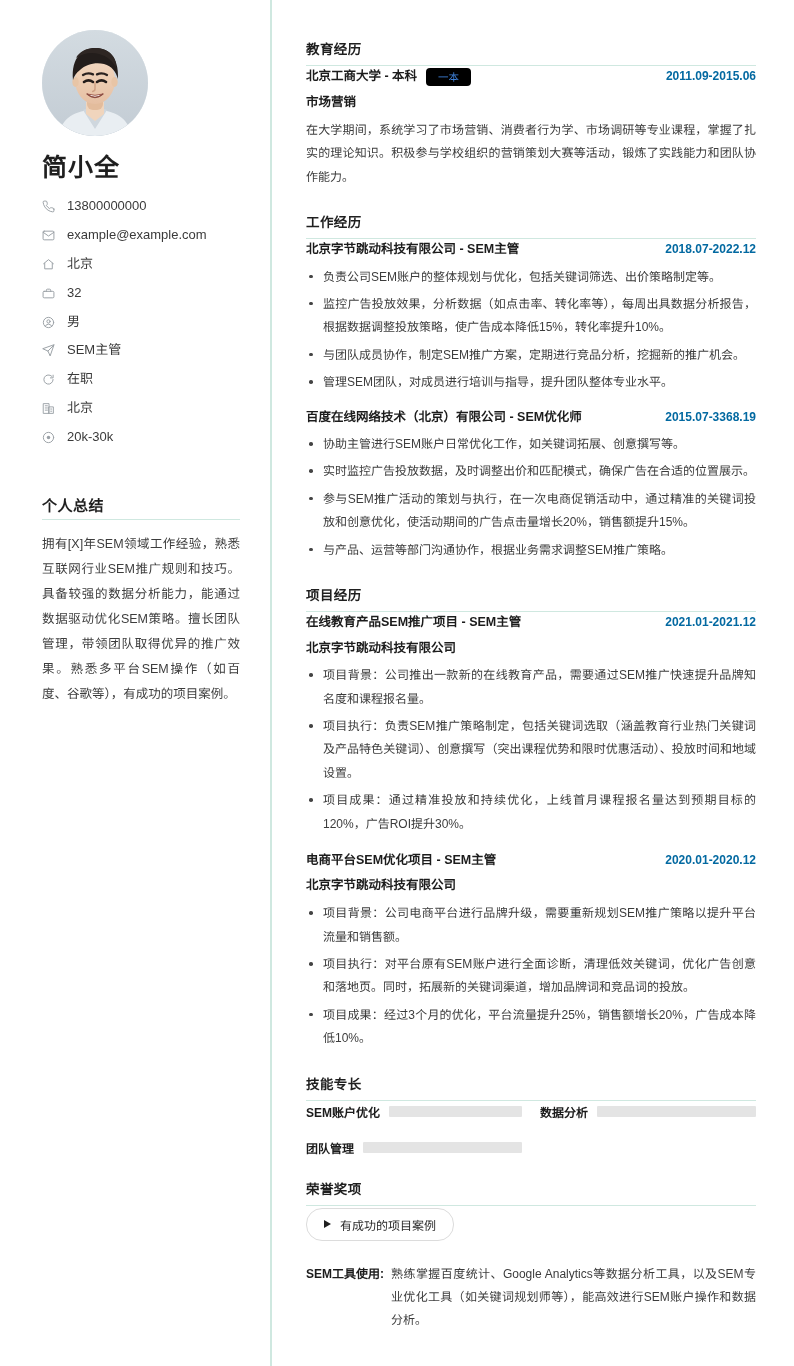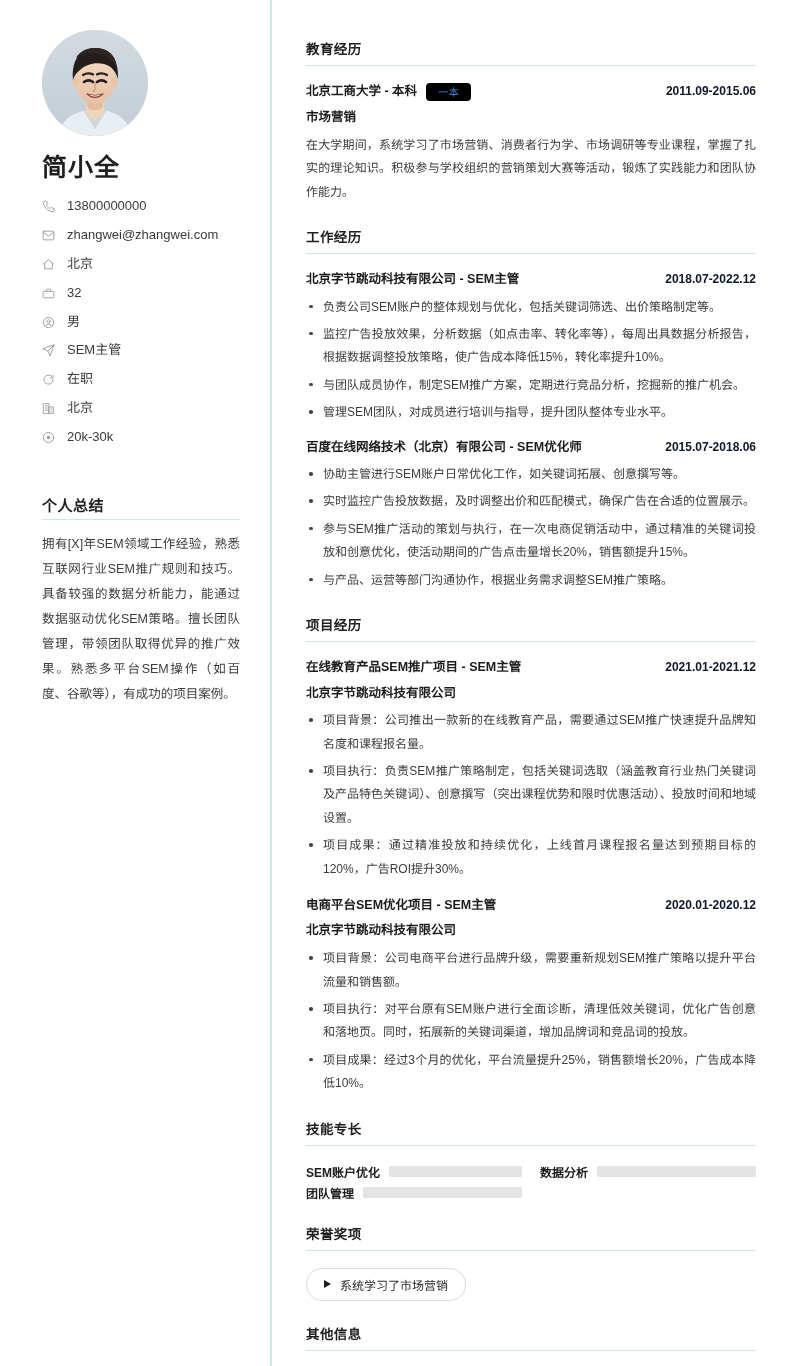--- a/index.html
+++ b/index.html
@@ -59,42 +59,42 @@
     text-align:justify;
   }
 
   
   .main { flex:1 1 auto; padding:38px 38px 28px 34px; }
 
   .section { margin-bottom:22px; }
   .section-heading {
     font-size:13.5px; font-weight:700; color:#1f1f1f;
     padding-bottom:7px; border-bottom:1.5px solid #cfe8e0;
-    margin-bottom:17px; letter-spacing:.4px;
+    margin-bottom:2px; letter-spacing:.4px;
   }
 
   .entry { margin-bottom:14px; }
   .entry:last-child { margin-bottom:0; }
 
   .entry-head {
     display:flex; align-items:baseline; justify-content:space-between;
     margin-bottom:7px; gap:8px;text-align:center;
   }
   .entry-title {
     font-size:12.5px; font-weight:700; color:#1c1c1c;
     display:flex; align-items:center; gap:9px; line-height:1.4;
   }
   .badge {
     display:inline-block; font-size:10.5px; font-weight:400;
     color:#3d7fd6; background:#000000;
     padding:2px 12px; border-radius:4px; line-height:1.35;
     white-space:nowrap;
   }
   .entry-date {
-    font-size:12px; font-weight:700; color:#0f172a;
+    font-size:12px; font-weight:700; color:#0369a1;
     white-space:nowrap; flex:0 0 auto;
   }
   .entry-sub {
     font-size:12.5px; font-weight:700; color:#1c1c1c;
     margin-bottom:7px; line-height:1.5;
   }
   .entry-desc {
     font-size:12px; line-height:1.95; color:#3c3c3c;
     text-align:justify;
   }
@@ -106,21 +106,21 @@
     margin-bottom:4px; text-align:justify;
   }
   .bullets li:last-child { margin-bottom:0; }
   .bullets li:before {
     content:""; position:absolute; left:3px; top:9px;
     width:3.5px; height:3.5px; border-radius:50%; background:#444;
   }
 
   
   .skills-grid {
-    display:flex; flex-wrap:wrap; gap:4px 18px;
+    display:flex; flex-wrap:wrap; gap:19px 18px;
   }
   .skill {
     display:flex; align-items:center; gap:9px;
     width:calc(50% - 9px);
   }
   .skill-name {
     font-size:12px; font-weight:700; color:#1c1c1c;
     white-space:nowrap;
   }
   .skill-track {
@@ -224,21 +224,21 @@
         <span class="contact-val">13800000000</span>
       </li>
 
       <li class="contact-item">
         <span class="ic">
           <svg viewBox="0 0 24 24" fill="none" stroke="currentColor" stroke-width="1.8" stroke-linecap="round" stroke-linejoin="round">
               <rect x="2" y="4" width="20" height="16" rx="2"></rect>
               <path d="m2 6 10 7 10-7"></path>
             </svg>
         </span>
-        <span class="contact-val">zhangwei@zhangwei.com</span>
+        <span class="contact-val">example@example.com</span>
       </li>
 
       <li class="contact-item">
         <span class="ic">
           <svg viewBox="0 0 24 24" fill="none" stroke="currentColor" stroke-width="1.8" stroke-linecap="round" stroke-linejoin="round">
               <path d="M3 10.5 12 3l9 7.5"></path>
               <path d="M5 9.8V20h14V9.8"></path>
             </svg>
         </span>
         <span class="contact-val">北京</span>
@@ -345,21 +345,21 @@
           <li>负责公司SEM账户的整体规划与优化，包括关键词筛选、出价策略制定等。</li>
           <li>监控广告投放效果，分析数据（如点击率、转化率等），每周出具数据分析报告，根据数据调整投放策略，使广告成本降低15%，转化率提升10%。</li>
           <li>与团队成员协作，制定SEM推广方案，定期进行竞品分析，挖掘新的推广机会。</li>
           <li>管理SEM团队，对成员进行培训与指导，提升团队整体专业水平。</li>
         </ul>
       </div>
 
       <div class="entry" style="">
         <div class="entry-head">
           <div class="entry-title">百度在线网络技术（北京）有限公司 - SEM优化师</div>
-          <div class="entry-date">2015.07-2018.06</div>
+          <div class="entry-date">2015.07-3368.19</div>
         </div>
         <ul class="bullets">
           <li>协助主管进行SEM账户日常优化工作，如关键词拓展、创意撰写等。</li>
           <li>实时监控广告投放数据，及时调整出价和匹配模式，确保广告在合适的位置展示。</li>
           <li>参与SEM推广活动的策划与执行，在一次电商促销活动中，通过精准的关键词投放和创意优化，使活动期间的广告点击量增长20%，销售额提升15%。</li>
           <li>与产品、运营等部门沟通协作，根据业务需求调整SEM推广策略。</li>
         </ul>
       </div>
     </section>
 
@@ -419,27 +419,26 @@
         </div>
 
       </div>
     </section>
 
     <section class="section">
       <h2 class="section-heading">荣誉奖项</h2>
       <div class="award-list">
         <div class="award-tag">
           <span class="tri"></span>
-          <span>系统学习了市场营销</span>
-        </div>
-      </div>
-    </section>
-
-    <section class="section">
-      <h2 class="section-heading">其他信息</h2>
+          <span>有成功的项目案例</span>
+        </div>
+      </div>
+    </section>
+
+    <section class="section">
       <div class="other-row">
         <span class="other-label">SEM工具使用:</span>
         <span class="other-value">熟练掌握百度统计、Google Analytics等数据分析工具，以及SEM专业优化工具（如关键词规划师等），能高效进行SEM账户操作和数据分析。</span>
       </div>
     </section>
 
   </main>
 </div>
 
 </body></html>

